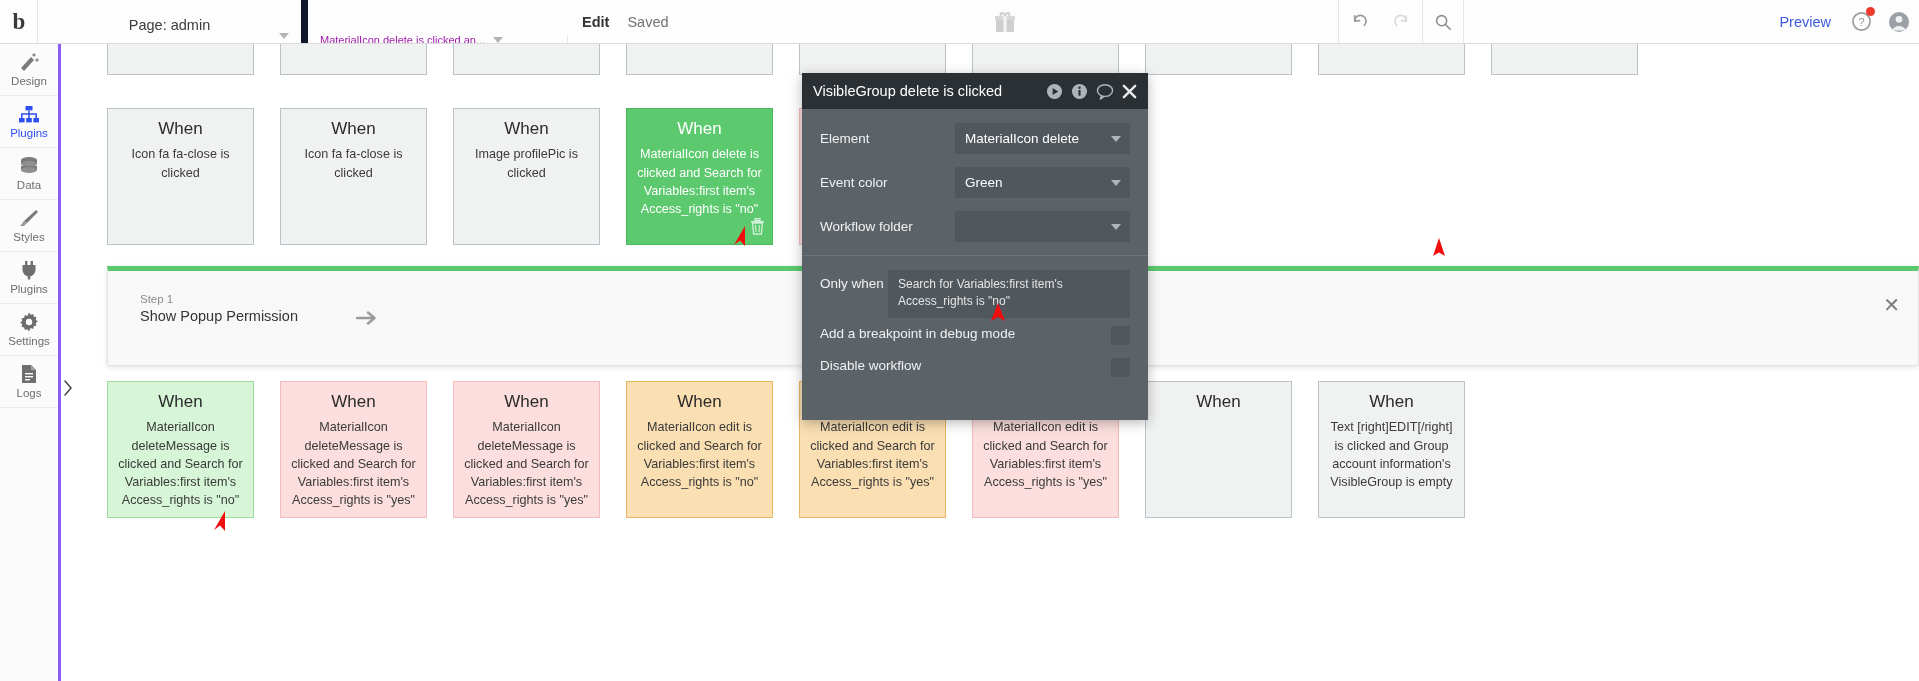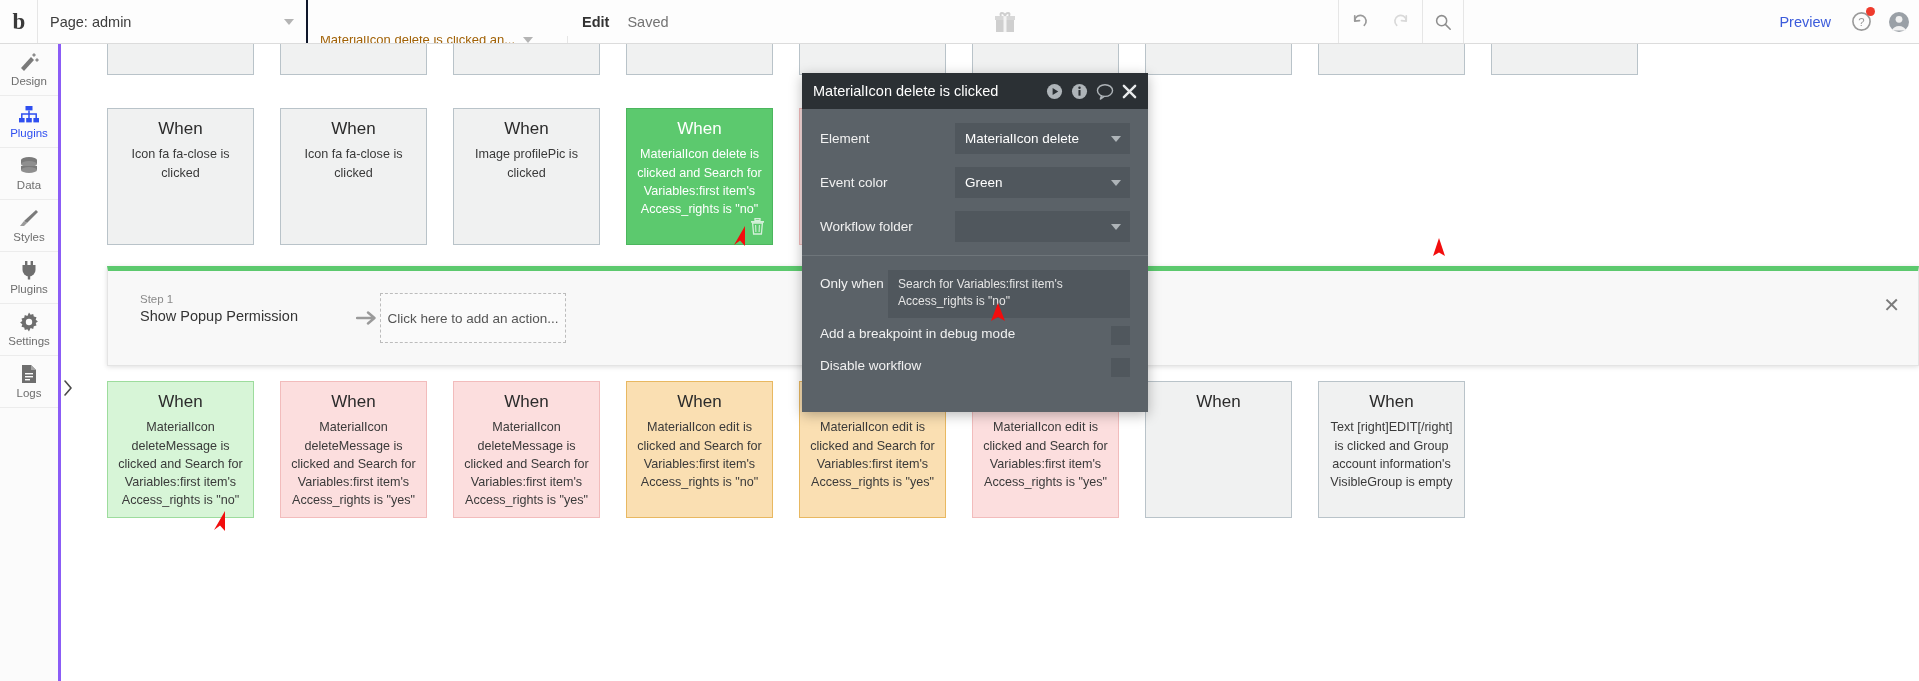--- a/index.html
+++ b/index.html
@@ -21,33 +21,33 @@
   .logo-cell{
     width:38px; display:flex; align-items:center; justify-content:center;
     border-right:1px solid #e6e6e6;
   }
   .logo-b{
     font-family:"Liberation Serif", serif;
     font-size:23px; font-weight:bold; color:#3a3a3a; line-height:1;
     letter-spacing:-1px;
   }
   .page-select{
-    width:270px; display:flex; align-items:center; padding:8px 12px;
-    border-right:2px solid #0f172a; position:relative;
-    font-size:14.5px; color:#3d3d3d;
+    width:270px; display:flex; align-items:center; padding:17px 12px;
+    border-right:7px solid #0f172a; position:relative;
+    font-size:14.5px; color:#3d3d3d;flex-direction:column;
   }
   .caret{
     margin-left:auto; width:0;height:0;
     border-left:5px solid transparent;border-right:5px solid transparent;
     border-top:6px solid #b4b4b4;
   }
   .wf-select{
     width:260px; display:flex; align-items:center; padding:0 12px;
     border-right:1px solid #e6e6e6;
-    font-size:13px; color:#a16207;
+    font-size:11px; color:#a21caf;
     white-space:nowrap; overflow:hidden;margin-top:36px;
   }
   .wf-select .caret{ margin-left:8px; }
   .tb-edit{
     display:flex; align-items:center; padding:0 14px;
     font-size:14.5px; font-weight:bold; color:#333; cursor:pointer;
   }
   .tb-saved{
     display:flex; align-items:center; padding:0 4px;
     font-size:14.5px; color:#737373;
@@ -161,21 +161,21 @@
     position:absolute; left:802px; top:73px; width:346px;
     z-index:60; box-shadow:0 3px 12px rgba(0,0,0,.28);
   }
   .popup-head{
     background:#2b3034; height:36px; display:flex; align-items:center;
     padding:0 11px; gap:8px;
   }
   .popup-title{ color:#fff; font-size:14.5px; flex:1; white-space:nowrap; }
   .ph-icon{ cursor:pointer; display:flex; align-items:center; }
   .popup-body{
-    background:#5b6268; padding:14px 0 8px;
+    background:#5b6268; padding:14px 0 16px;
   }
   .field-row{
     display:flex; align-items:center; padding:0 18px; margin-bottom:13px;
   }
   .field-label{
     width:135px; color:#f1f1f1; font-size:13.5px;
   }
   .field-ctl{
     flex:1; height:31px; background:#50575d;
     display:flex; align-items:center; padding:0 10px;
@@ -432,21 +432,20 @@
     <div class="action-strip">
       <div class="step-block">
         <div class="step-num">Step 1</div>
         <div class="step-name">Show Popup Permission</div>
       </div>
       <div class="step-arrow">
         <svg width="24" height="18" viewBox="0 0 24 18" aria-hidden="true">
           <path d="M1 9 H17 M12 3.5 L18.5 9 L12 14.5" fill="none" stroke="#9a9a9a" stroke-width="2.4" stroke-linecap="round" stroke-linejoin="round"></path>
         </svg>
       </div>
-      <div class="add-action">Click here to add an action...</div>
       <div class="strip-close">✕</div>
     </div>
 
     <div class="wf-row" style="left:46px; top:345px;">
 
       <div class="wf-card lgreen">
         <div class="when">When</div>
         <div class="desc">MaterialIcon deleteMessage is clicked and Search for Variables:first item's Access_rights is "no"</div>
       </div>
 
@@ -482,21 +481,21 @@
       <div class="wf-card grey">
         <div class="when">When</div>
         <div class="desc">Text [right]EDIT[/right] is clicked and Group account information's VisibleGroup is empty</div>
       </div>
     </div>
   </div>
 
   <div class="popup">
 
     <div class="popup-head">
-      <span class="popup-title">MaterialIcon delete is clicked</span>
+      <span class="popup-title">VisibleGroup delete is clicked</span>
 
       <span class="ph-icon">
         <svg width="17" height="17" viewBox="0 0 18 18" aria-hidden="true">
           <circle cx="9" cy="9" r="8" fill="#aeb4b8"></circle>
           <path d="M7 5.3 L13 9 L7 12.7 Z" fill="#2b3034"></path>
         </svg>
       </span>
 
       <span class="ph-icon">
         <svg width="17" height="17" viewBox="0 0 18 18" aria-hidden="true">

